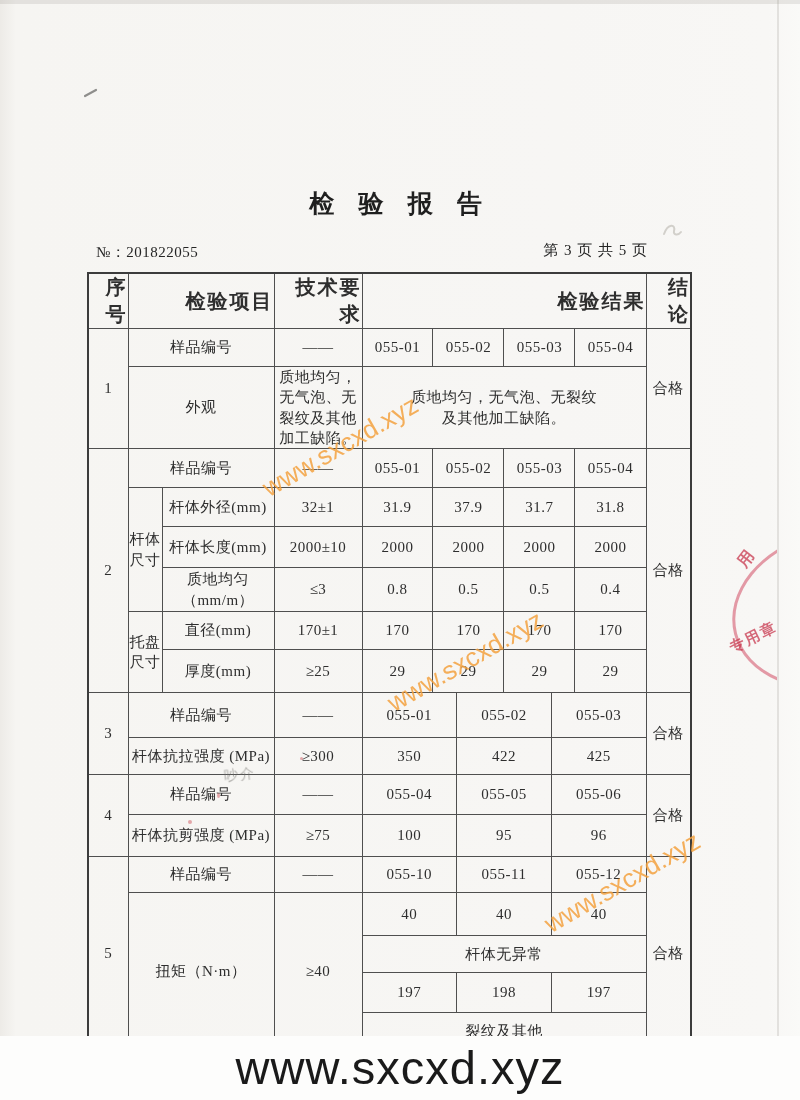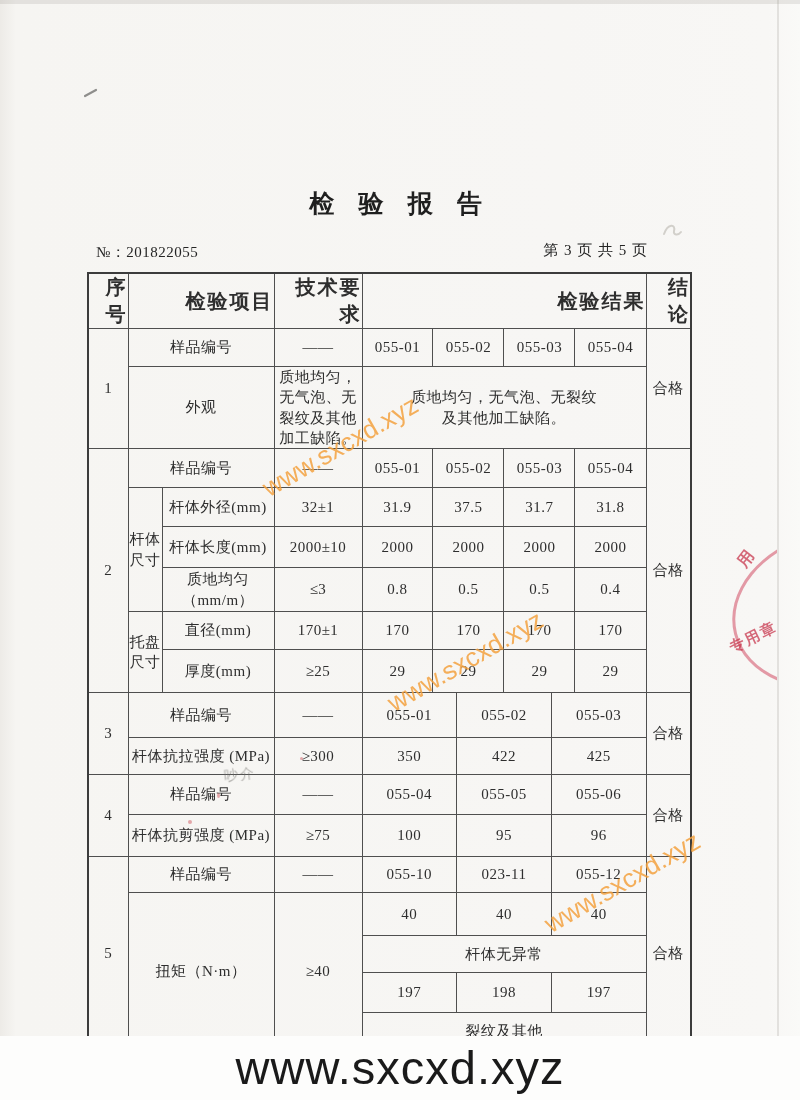--- a/index.html
+++ b/index.html
@@ -122,21 +122,21 @@
       <td colspan="3" class="num">055-03</td>
       <td colspan="3" class="num">055-04</td>
       <td rowspan="6">合格</td>
     </tr>
     <tr style="height:39px">
       <td rowspan="3" class="pre">杆体
 尺寸</td>
       <td>杆体外径(mm)</td>
       <td class="num">32±1</td>
       <td colspan="3" class="num">31.9</td>
-      <td colspan="3" class="num">37.5</td>
+      <td colspan="3" class="num">37.9</td>
       <td colspan="3" class="num">31.7</td>
       <td colspan="3" class="num">31.8</td>
     </tr>
     <tr style="height:41px">
       <td>杆体长度(mm)</td>
       <td class="num">2000±10</td>
       <td colspan="3" class="num">2000</td>
       <td colspan="3" class="num">2000</td>
       <td colspan="3" class="num">2000</td>
       <td colspan="3" class="num">2000</td>
@@ -201,21 +201,21 @@
       <td colspan="4" class="num">100</td>
       <td colspan="4" class="num">95</td>
       <td colspan="4" class="num">96</td>
     </tr>
 
     <tr style="height:36px">
       <td rowspan="5">5</td>
       <td colspan="2">样品编号</td>
       <td>——</td>
       <td colspan="4" class="num">055-10</td>
-      <td colspan="4" class="num">023-11</td>
+      <td colspan="4" class="num">055-11</td>
       <td colspan="4" class="num">055-12</td>
       <td rowspan="5">合格</td>
     </tr>
     <tr style="height:43px">
       <td colspan="2" rowspan="4">扭矩（N·m）</td>
       <td rowspan="4" class="num">≥40</td>
       <td colspan="4" class="num">40</td>
       <td colspan="4" class="num">40</td>
       <td colspan="4" class="num">40</td>
     </tr>

